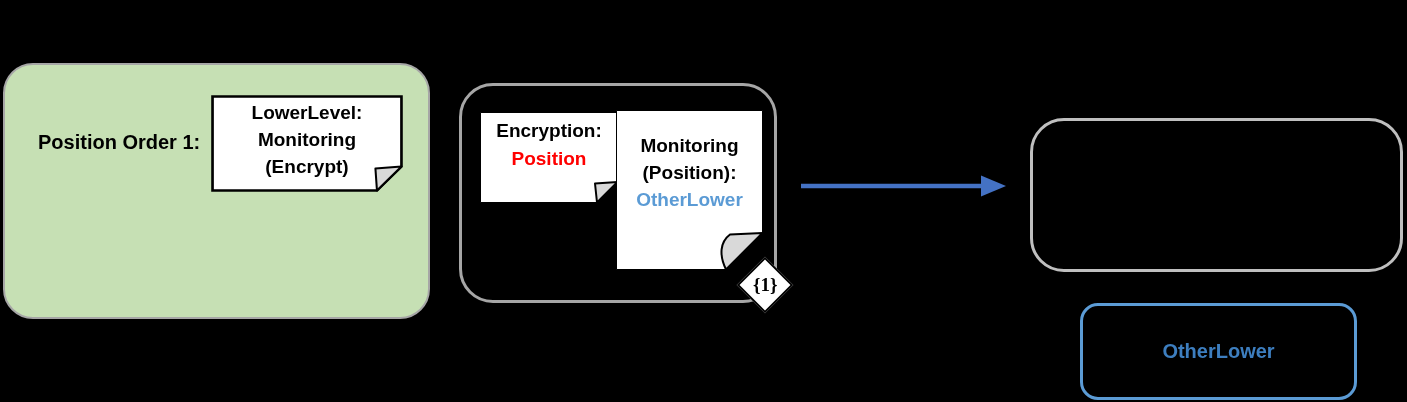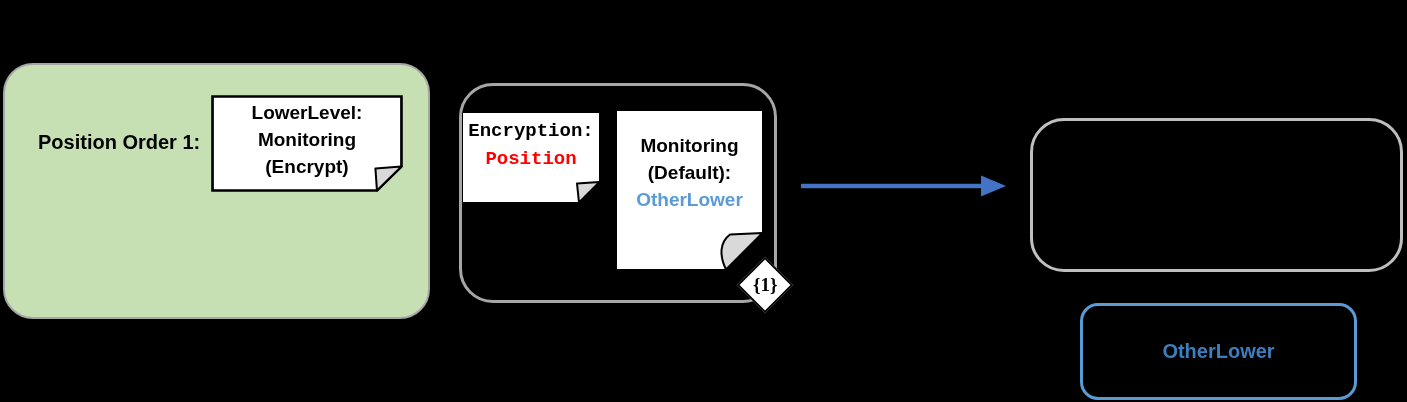--- a/index.html
+++ b/index.html
@@ -63,21 +63,21 @@
   
   .mid-group {
     position: absolute;
     left: 459px; top: 83px;
     width: 318px; height: 220px;
     border: 3px solid var(--group_border, #A6A6A6);
     border-radius: 34px;
     box-sizing: border-box;
     background: transparent;
   }
-  .note-2 { left: 0; top: 26px; width: 138px; height: 91px; font-family: Liberation Mono, monospace; }
+  .note-2 { left: 18px; top: 26px; width: 138px; height: 91px; }
   .note-2 .txt { padding-top: 5px; line-height: 28px; }
   .note-3 { left: 154px; top: 24px; width: 147px; height: 160px; }
   .note-3 .txt { padding-top: 22px; line-height: 27px; }
 
   .t-red  { color: var(--text_red, #FF0000); }
   .t-blue { color: var(--text_light_blue, #5B9BD5); }
 
   
   .diamond {
     position: absolute;
@@ -166,21 +166,21 @@
       </div>
     </div>
 
     <div class="note note-3">
       <svg viewBox="0 0 147 160" preserveAspectRatio="none">
         <path d="M0.5,0.5 L146.5,0.5 L146.5,123 L110,159.5 L0.5,159.5 Z" fill="#FFFFFF" stroke="#000000" stroke-width="1"></path>
         <path d="M110,159.5 C103,145 104,132 114,124.5 L146.5,123 Z" fill="#D9D9D9" stroke="#000000" stroke-width="2" stroke-linejoin="round"></path>
       </svg>
       <div class="txt">
         <div>Monitoring</div>
-        <div>(Default):</div>
+        <div>(Position):</div>
         <div class="t-blue">OtherLower</div>
       </div>
     </div>
 
   </div>
 
   <div class="diamond">
     <span class="lbl">{1}</span>
   </div>
 

